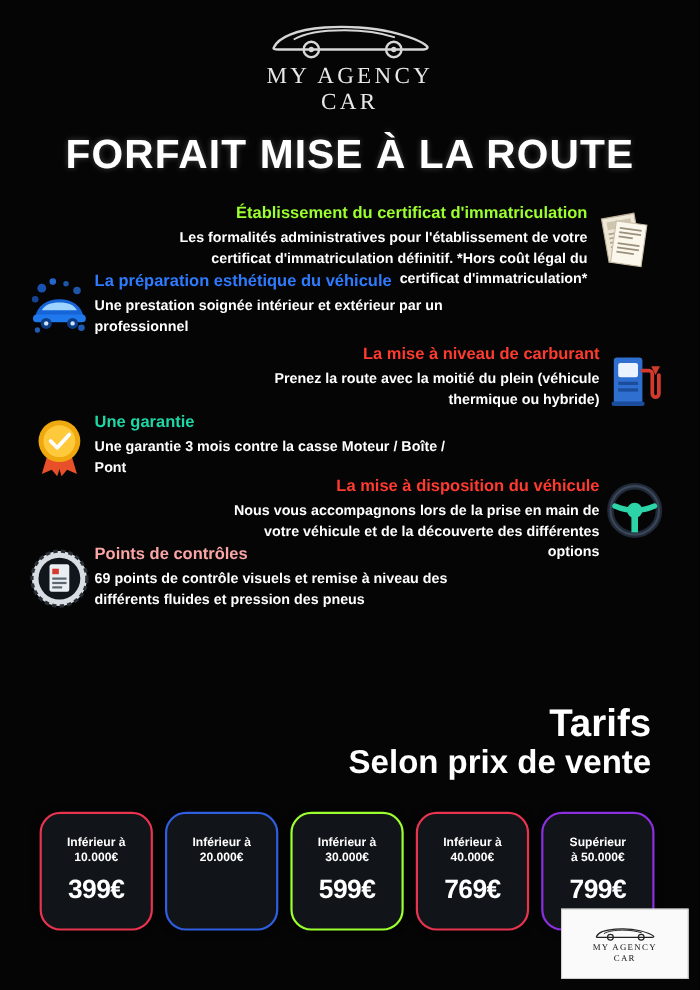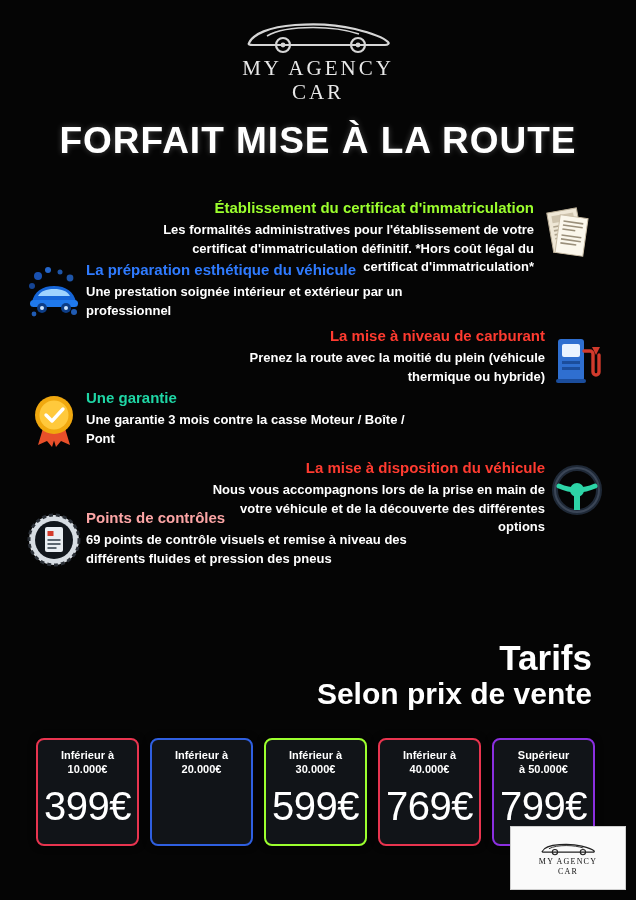--- a/index.html
+++ b/index.html
@@ -43,21 +43,21 @@
     text-align: center;
     font-size: 37px;
     font-weight: bold;
     letter-spacing: 1px;
     color: #ffffff;
     text-shadow: 0 0 6px rgba(255,255,255,.25);
   }
 
   
   .features {
-    margin-top: 36px;
+    margin-top: 22px;
     position: relative;
     height: 360px;
   }
   .feature {
     position: absolute;
     display: flex;
     align-items: flex-start;
   }
   .feature .icon-wrap {
     width: 64px;
@@ -81,21 +81,21 @@
     line-height: 1.45;
   }
   .align-right { text-align: right; }
   .align-left { text-align: left; }
 
   
   .f1 { top: 0px;   left: 150px; width: 470px; }
   .f2 { top: 62px;  left: 22px;  width: 420px; }
   .f3 { top: 128px; left: 215px; width: 400px; }
   .f4 { top: 190px; left: 22px;  width: 400px; }
-  .f5 { top: 260px; left: 200px; width: 415px; }
+  .f5 { top: 248px; left: 200px; width: 415px; }
   .f6 { top: 310px; left: 22px;  width: 430px; }
 
   .f1 .txt { width: 384px; }
   .f3 .txt { width: 330px; }
   .f5 .txt { width: 345px; }
 
   
   .tarifs {
     position: absolute;
     top: 640px;
@@ -117,41 +117,41 @@
   .prices {
     position: absolute;
     top: 738px;
     left: 36px;
     display: flex;
     gap: 11px;
   }
   .price-card {
     width: 103px;
     height: 108px;
-    border-radius: 8px;
+    border-radius: 19px;
     border: 2px solid #888;
     background: #111418;
     display: flex;
     flex-direction: column;
     align-items: center;
     justify-content: flex-start;
-    padding-top: 9px;
+    padding-top: 20px;
     box-shadow: 0 0 7px rgba(0,0,0,.7);
   }
   .price-card .cap {
     font-size: 11px;
     font-weight: bold;
     text-align: center;
     line-height: 1.25;
     color: #ffffff;
   }
   .price-card .amount {
     margin-top: 7px;
-    font-size: 40px;
-    font-weight: normal;
+    font-size: 24px;
+    font-weight: bold;
     color: #ffffff;
     letter-spacing: -0.5px;
   }
 
   
   .badge {
     position: absolute;
     right: 10px;
     bottom: 10px;
     width: 116px;

